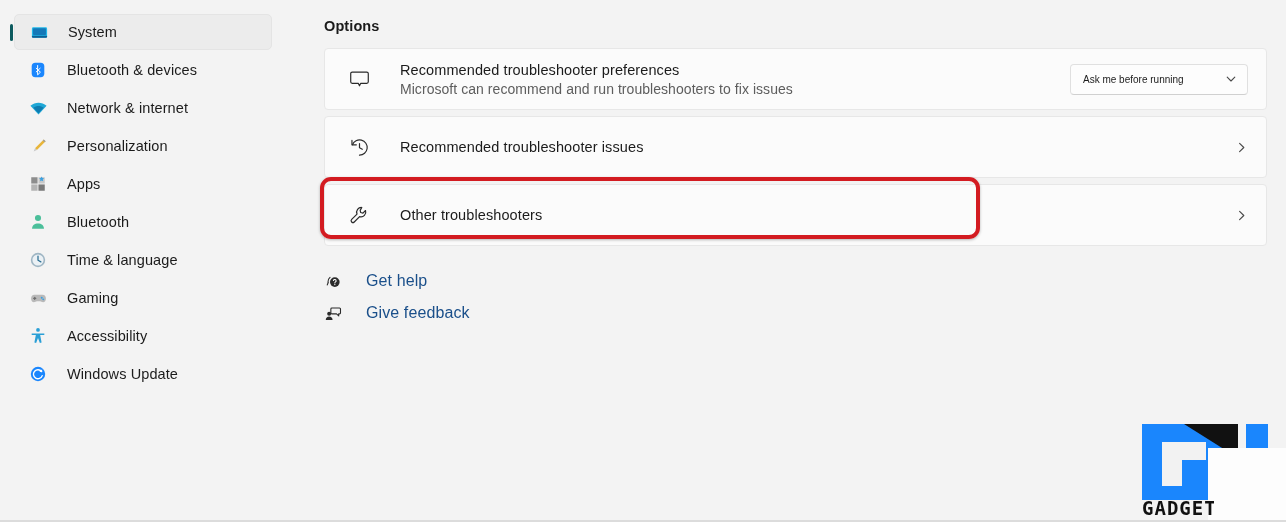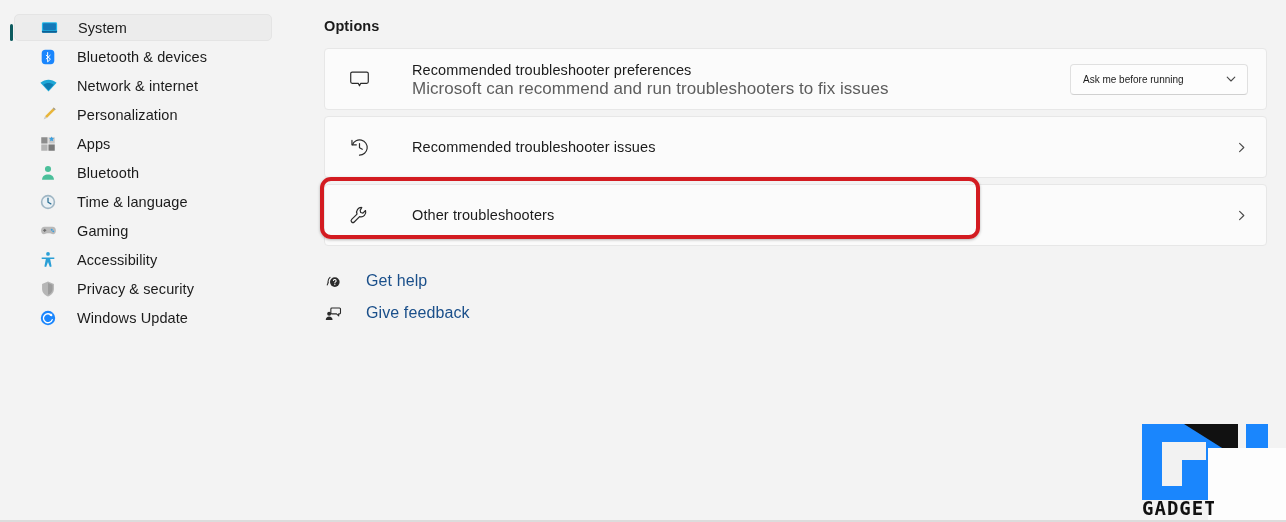--- a/index.html
+++ b/index.html
@@ -25,23 +25,23 @@
     width: 286px;
     height: 522px;
     background: #f3f3f3;
     padding-top: 14px;
   }
 
   .nav-item {
     position: relative;
     display: flex;
     align-items: center;
-    height: 27px;
+    height: 36px;
     margin: 0 14px 2px 14px;
-    padding-left: 24px;
+    padding-left: 14px;
     border-radius: 5px;
     cursor: default;
   }
 
   .nav-item.selected {
     background: #ececec;
     border: 1px solid #e4e4e4;
   }
 
   .nav-item.selected .accent-bar {
@@ -94,21 +94,20 @@
   .card {
     position: relative;
     display: flex;
     align-items: center;
     background: #fbfbfb;
     border: 1px solid #e7e7e7;
     border-radius: 4px;
     height: 62px;
     padding: 0 18px 0 22px;
     margin-bottom: 6px;
-    gap: 12px;
   }
 
   .card-icon {
     width: 24px; height: 24px;
     flex: 0 0 24px;
     margin-right: 29px;
     display: flex;
     align-items: center;
     justify-content: center;
     color: #1b1b1b;
@@ -117,21 +116,21 @@
   .card-text { flex: 1 1 auto; min-width: 0; }
 
   .card-title {
     font-size: 14.5px;
     color: #1b1b1b;
     line-height: 18px;
     letter-spacing: .1px;
   }
 
   .card-sub {
-    font-size: 17px;
+    font-size: 14px;
     color: #5d5d5d;
     line-height: 16px;
     margin-top: 2px;
     letter-spacing: .05px;
   }
 
   
   .dropdown {
     display: flex;
     align-items: center;
@@ -307,29 +306,20 @@
   <div class="nav-item">
     <span class="nav-icon">
       <svg width="18" height="18" viewBox="0 0 20 20">
         <circle cx="10" cy="3.3" r="2.1" fill="#2a9fd6"></circle>
         <path d="M3 7.1h14v1.9h-4.6l1.6 8.3-1.9.4-2.1-5.6-2.1 5.6-1.9-.4 1.6-8.3H3z" fill="#2a9fd6"></path>
       </svg>
     </span>
     <span class="nav-label">Accessibility</span>
   </div>
 
-  <div class="nav-item">
-    <span class="nav-icon">
-      <svg width="18" height="18" viewBox="0 0 20 20">
-        <path d="M10 1.8l6.6 2.6v5.2c0 4.2-2.8 7.3-6.6 8.6-3.8-1.3-6.6-4.4-6.6-8.6V4.4z" fill="#b6b6b6"></path>
-        <path d="M10 3.4l5.1 2v4.2c0 3.3-2.1 5.8-5.1 6.9z" fill="#9c9c9c"></path>
-      </svg>
-    </span>
-    <span class="nav-label">Privacy &amp; security</span>
-  </div>
 
   <div class="nav-item">
     <span class="nav-icon">
       <svg width="18" height="18" viewBox="0 0 20 20">
         <circle cx="10" cy="10" r="8" fill="#1a86fd"></circle>
         <path d="M14 7.4a5 5 0 10.7 4.4" fill="none" stroke="#fff" stroke-width="1.5" stroke-linecap="round"></path>
         <path d="M14.6 4.6v3.1h-3.1z" fill="#fff"></path>
       </svg>
     </span>
     <span class="nav-label">Windows Update</span>

